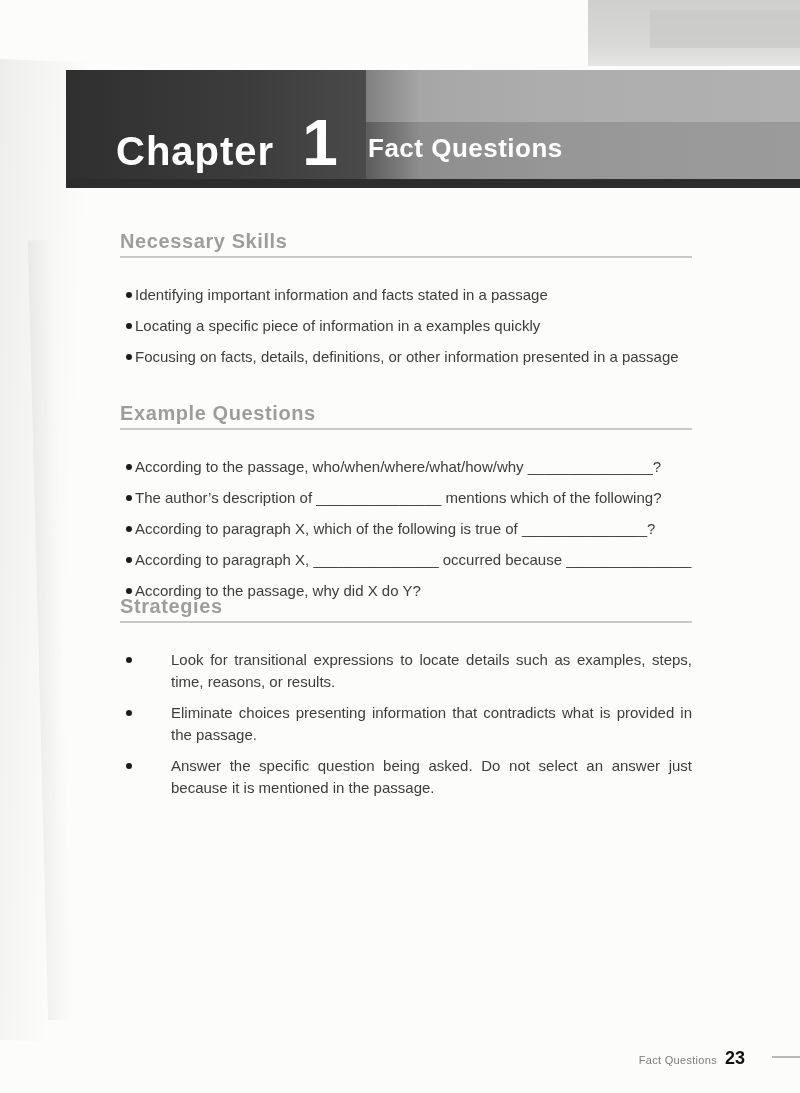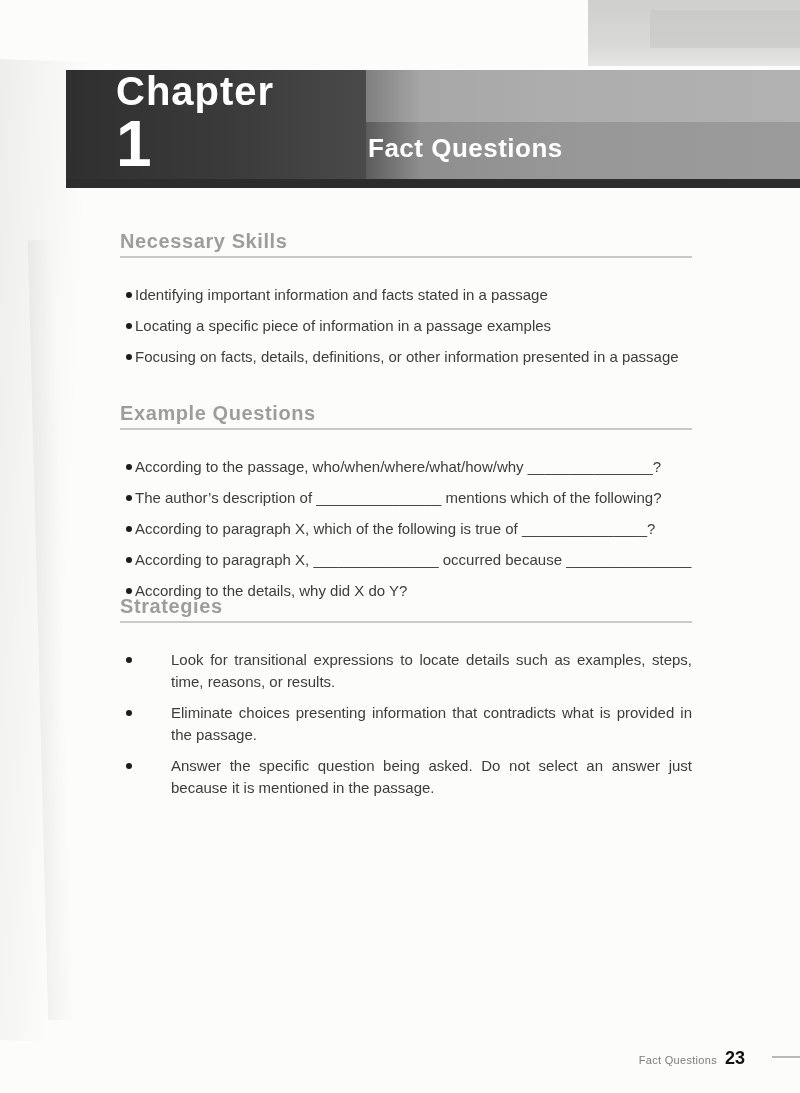--- a/index.html
+++ b/index.html
@@ -42,21 +42,21 @@
   .banner-gray-top {
     position:absolute; left:300px; top:0; right:0; height:52px;
     background:rgba(255,255,255,0.22);
   }
   .banner-strip {
     position:absolute; left:0; bottom:0; width:100%; height:9px;
     background:#2d2d2d;
   }
   .chapter {
     position:absolute; left:50px; bottom:14px;
-    display:flex; align-items:baseline; gap:2px; color:#ffffff;flex-direction:column;
+    display:flex; align-items:baseline; gap:28px; color:#ffffff;
   }
   .chapter-word { font-size:40px; font-weight:bold; letter-spacing:1px; }
   .chapter-num  { font-size:64px; font-weight:bold; line-height:0.9; }
   .banner-title {
     position:absolute; left:302px; bottom:24px;
     color:#ffffff; font-size:26px; font-weight:bold; letter-spacing:0.5px;
   }
 
   
   .content-section { position:absolute; left:120px; width:572px; }
@@ -113,21 +113,21 @@
     <div class="heading-wrap">
       <h2 class="section-heading">Necessary Skills</h2>
     </div>
     <ul class="bullet-list">
       <li class="bullet-item">
         <span class="dot"></span>
         <span class="li-text">Identifying important information and facts stated in a passage</span>
       </li>
       <li class="bullet-item">
         <span class="dot"></span>
-        <span class="li-text">Locating a specific piece of information in a passage examples</span>
+        <span class="li-text">Locating a specific piece of information in a examples quickly</span>
       </li>
       <li class="bullet-item">
         <span class="dot"></span>
         <span class="li-text">Focusing on facts, details, definitions, or other information presented in a passage</span>
       </li>
     </ul>
   </section>
 
   <section class="content-section sec-example">
     <div class="heading-wrap">
@@ -145,21 +145,21 @@
       <li class="bullet-item">
         <span class="dot"></span>
         <span class="li-text">According to paragraph X, which of the following is true of _______________?</span>
       </li>
       <li class="bullet-item">
         <span class="dot"></span>
         <span class="li-text">According to paragraph X, _______________ occurred because _______________</span>
       </li>
       <li class="bullet-item">
         <span class="dot"></span>
-        <span class="li-text">According to the details, why did X do Y?</span>
+        <span class="li-text">According to the passage, why did X do Y?</span>
       </li>
     </ul>
   </section>
 
   <section class="content-section sec-strategy justify">
     <div class="heading-wrap">
       <h2 class="section-heading">Strategies</h2>
     </div>
     <ul class="bullet-list">
       <li class="bullet-item">

